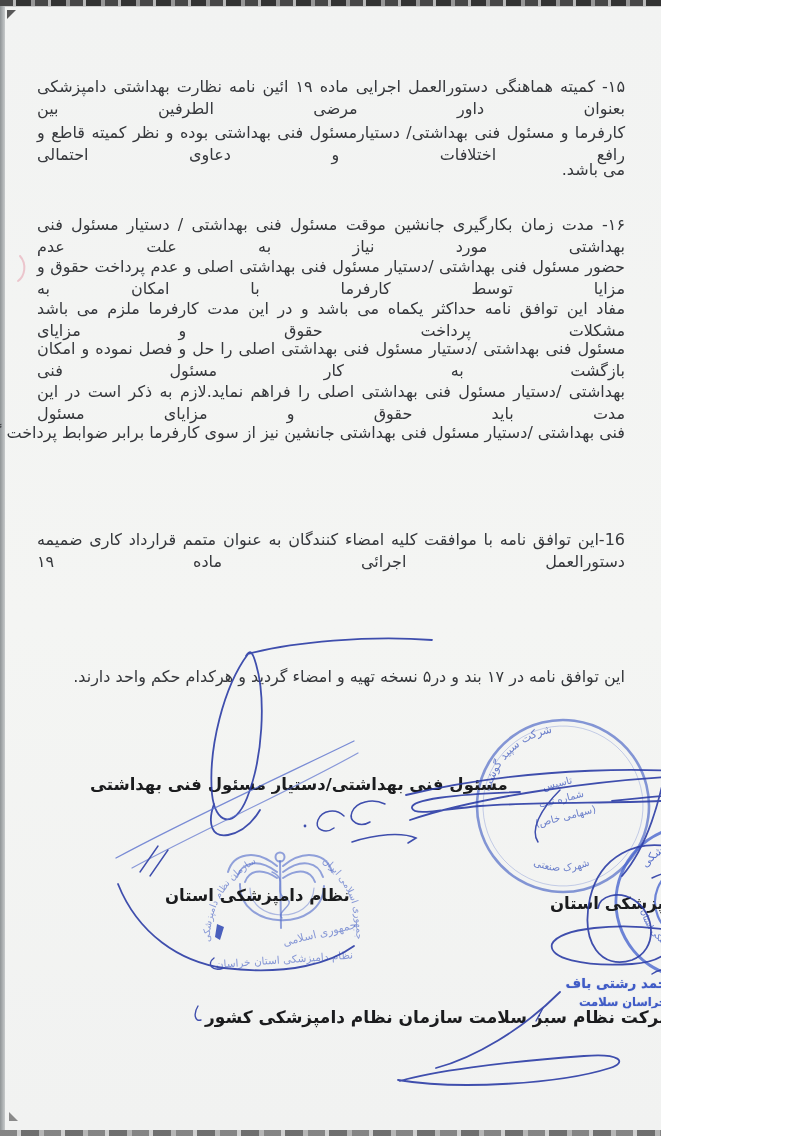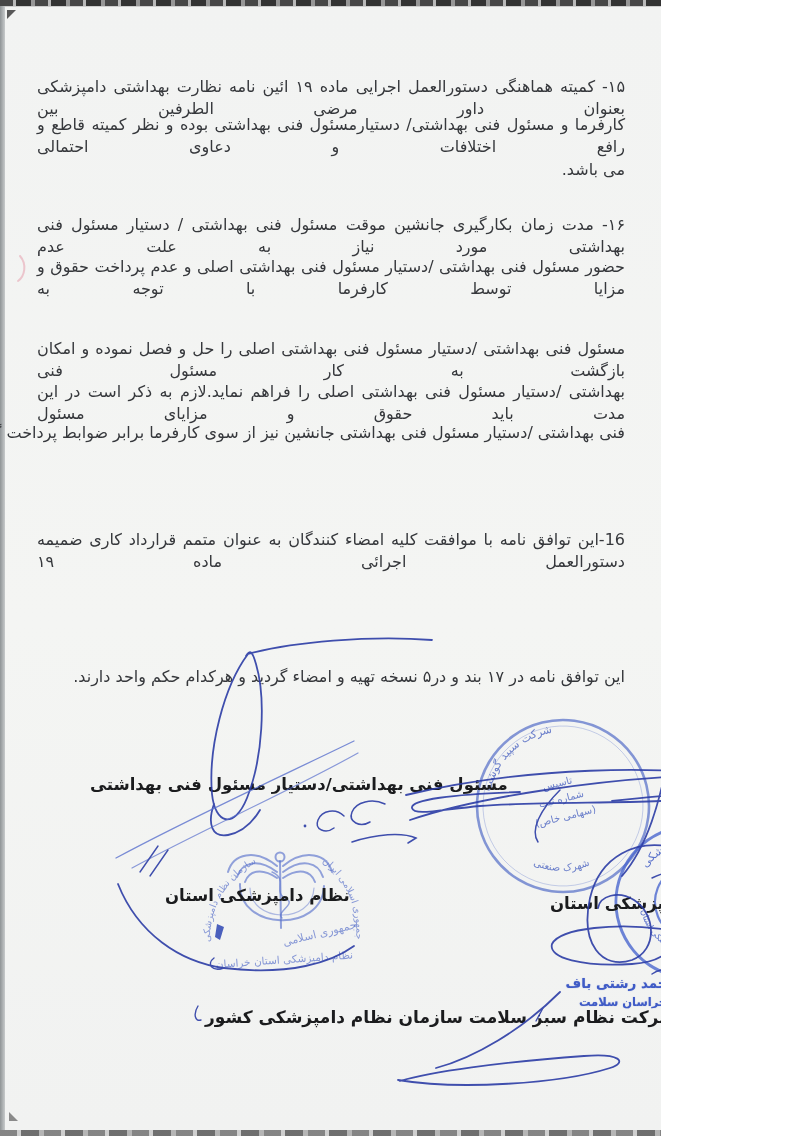--- a/index.html
+++ b/index.html
@@ -66,25 +66,26 @@
   <div class="edge-top"></div>
   <div class="edge-bottom"></div>
   <div class="edge-left"></div>
   <div class="edge-right"></div>
   <div class="tri tl"></div>
   <div class="tri tr"></div>
   <div class="tri bl"></div>
   <div class="tri br"></div>
 
   <div class="line full" style="top:76px">۱۵- کمیته هماهنگی دستورالعمل اجرایی ماده ۱۹ ائین نامه نظارت بهداشتی دامپزشکی بعنوان داور مرضی الطرفین بین</div>
-  <div class="line full" style="top:114px">کارفرما و مسئول فنی بهداشتی/ دستیارمسئول فنی بهداشتی بوده و نظر کمیته قاطع و رافع اختلافات و دعاوی احتمالی</div>
+  <div class="line full" style="top:122px">کارفرما و مسئول فنی بهداشتی/ دستیارمسئول فنی بهداشتی بوده و نظر کمیته قاطع و رافع اختلافات و دعاوی احتمالی</div>
   <div class="line" style="top:159px">می باشد.</div>
 
   <div class="line full" style="top:214px">۱۶-  مدت زمان بکارگیری جانشین موقت مسئول فنی بهداشتی / دستیار مسئول فنی بهداشتی مورد نیاز به علت عدم</div>
-  <div class="line full" style="top:256px">حضور مسئول فنی بهداشتی /دستیار مسئول فنی بهداشتی اصلی و عدم پرداخت حقوق و مزایا توسط کارفرما  با توجه به</div>
+  <div class="line full" style="top:256px">حضور مسئول فنی بهداشتی /دستیار مسئول فنی بهداشتی اصلی و عدم پرداخت حقوق و مزایا توسط کارفرما  با امکان به</div>
+  <div class="line full" style="top:298px">مفاد این توافق نامه حداکثر  یکماه می باشد و در این مدت کارفرما ملزم می باشد مشکلات پرداخت حقوق و مزایای</div>
   <div class="line full" style="top:338px">مسئول فنی بهداشتی /دستیار مسئول فنی بهداشتی اصلی را حل و فصل نموده و امکان بازگشت به کار مسئول فنی</div>
   <div class="line full" style="top:381px">بهداشتی /دستیار مسئول فنی بهداشتی اصلی را فراهم نماید.لازم به ذکر است در این مدت باید حقوق و مزایای مسئول</div>
   <div class="line" style="top:422px">فنی بهداشتی /دستیار مسئول فنی بهداشتی جانشین نیز از سوی کارفرما برابر ضوابط پرداخت گردد.</div>
 
   <div class="line full" style="top:529px">16-این توافق نامه با موافقت کلیه امضاء کنندگان به عنوان متمم قرارداد کاری ضمیمه دستورالعمل اجرائی ماده ۱۹</div>
 
   <div class="line" style="top:666px">این توافق نامه در ۱۷ بند و  در۵  نسخه تهیه و  امضاء گردید و هرکدام حکم واحد دارند.</div>
 
   <svg id="stamps" class="ink" width="791" height="1145" viewBox="0 0 791 1145">
     <defs>

